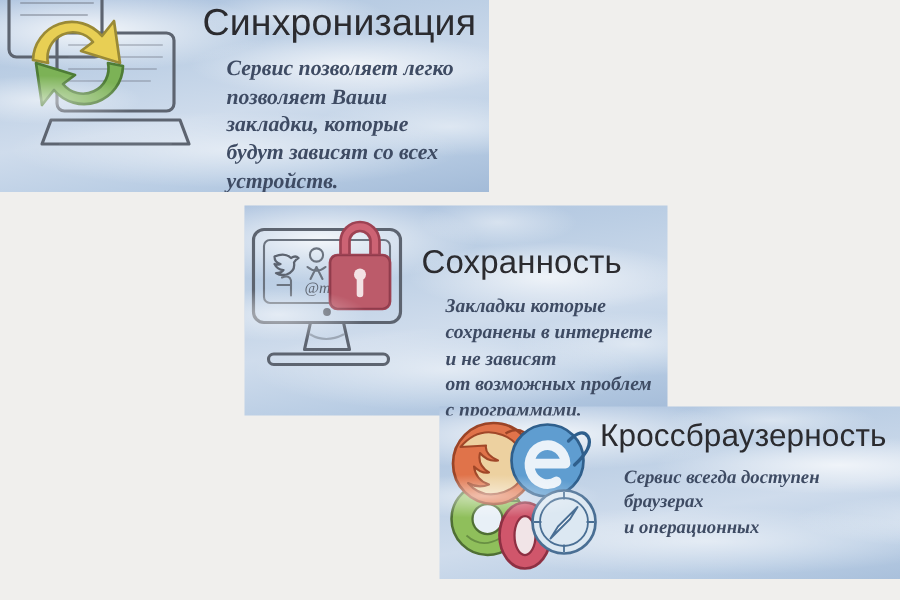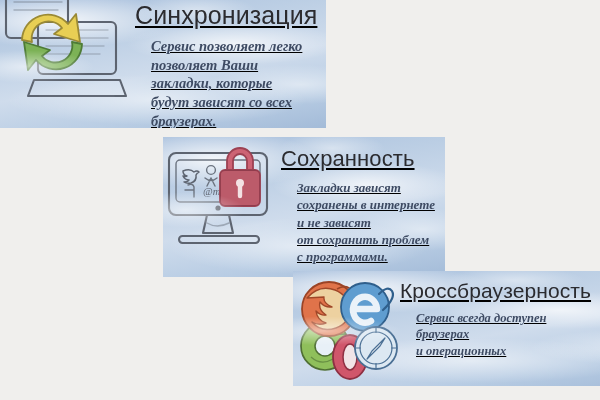--- a/index.html
+++ b/index.html
@@ -30,21 +30,21 @@
     pointer-events:none;
   }
 
   #panel-sync{left:0;top:0;width:326px;height:128px;}
   #panel-safety{left:163px;top:137px;width:282px;height:140px;}
   #panel-cross{left:293px;top:271px;width:370px;height:115px;}
 
   .panel-inner{position:absolute;inset:0;display:flex;align-items:flex-start;}
 
   .art{flex:0 0 auto;position:relative;}
-  .copy{position:relative;z-index:3;text-decoration:underline;}
+  .copy{position:relative;z-index:3;}
 
   .heading{
     margin:0;
     font-family:"Liberation Sans", sans-serif;
     font-weight:400;
     color:#2b2b2f;
     letter-spacing:.1px;
     white-space:nowrap;
     line-height:1.05;
   }
@@ -102,21 +102,21 @@
         </svg>
       </div>
 
       <div class="copy" style="padding-top:2px;">
         <h2 class="heading">Синхронизация</h2>
         <p class="body" style="margin-top:9px;">
           <span>Сервис позволяет легко</span>
           <span>позволяет Ваши</span>
           <span>закладки, которые</span>
           <span>будут зависят со всех</span>
-          <span>браузерах.</span>
+          <span>устройств.</span>
         </p>
       </div>
 
     </div>
   </div>
 
   <div class="panel" id="panel-safety">
     <div class="panel-inner">
 
       <div class="art" style="width:118px;height:140px;">
@@ -148,27 +148,27 @@
           <g>
             <path d="M64 24 a13 13 0 0 1 26 0 l0 10 l-6 0 l0 -10 a7 7 0 0 0 -14 0 l0 10 l-6 0 z" fill="#cd6374" stroke="#9d4253" stroke-width="1.8" stroke-linejoin="round"></path>
             <rect x="57" y="33" width="40" height="36" rx="5" fill="#cd6374" stroke="#9d4253" stroke-width="1.8"></rect>
             <rect x="57" y="33" width="40" height="36" rx="5" fill="#00000014"></rect>
             <circle cx="77" cy="46" r="4" fill="#f3e2e4"></circle>
             <path d="M77 49 l0 10" stroke="#f3e2e4" stroke-width="4.4" stroke-linecap="round"></path>
           </g>
         </svg>
       </div>
 
-      <div class="copy" style="padding-top:10px;">
+      <div class="copy" style="padding-top:26px;">
         <h2 class="heading">Сохранность</h2>
         <p class="body" style="margin-top:9px;">
-          <span>Закладки зависят</span>
+          <span>Закладки которые</span>
           <span>сохранены в интернете</span>
           <span>и не зависят</span>
-          <span>от сохранить проблем</span>
+          <span>от возможных проблем</span>
           <span>с программами.</span>
         </p>
       </div>
 
     </div>
   </div>
 
   <div class="panel" id="panel-cross">
     <div class="panel-inner">
 

